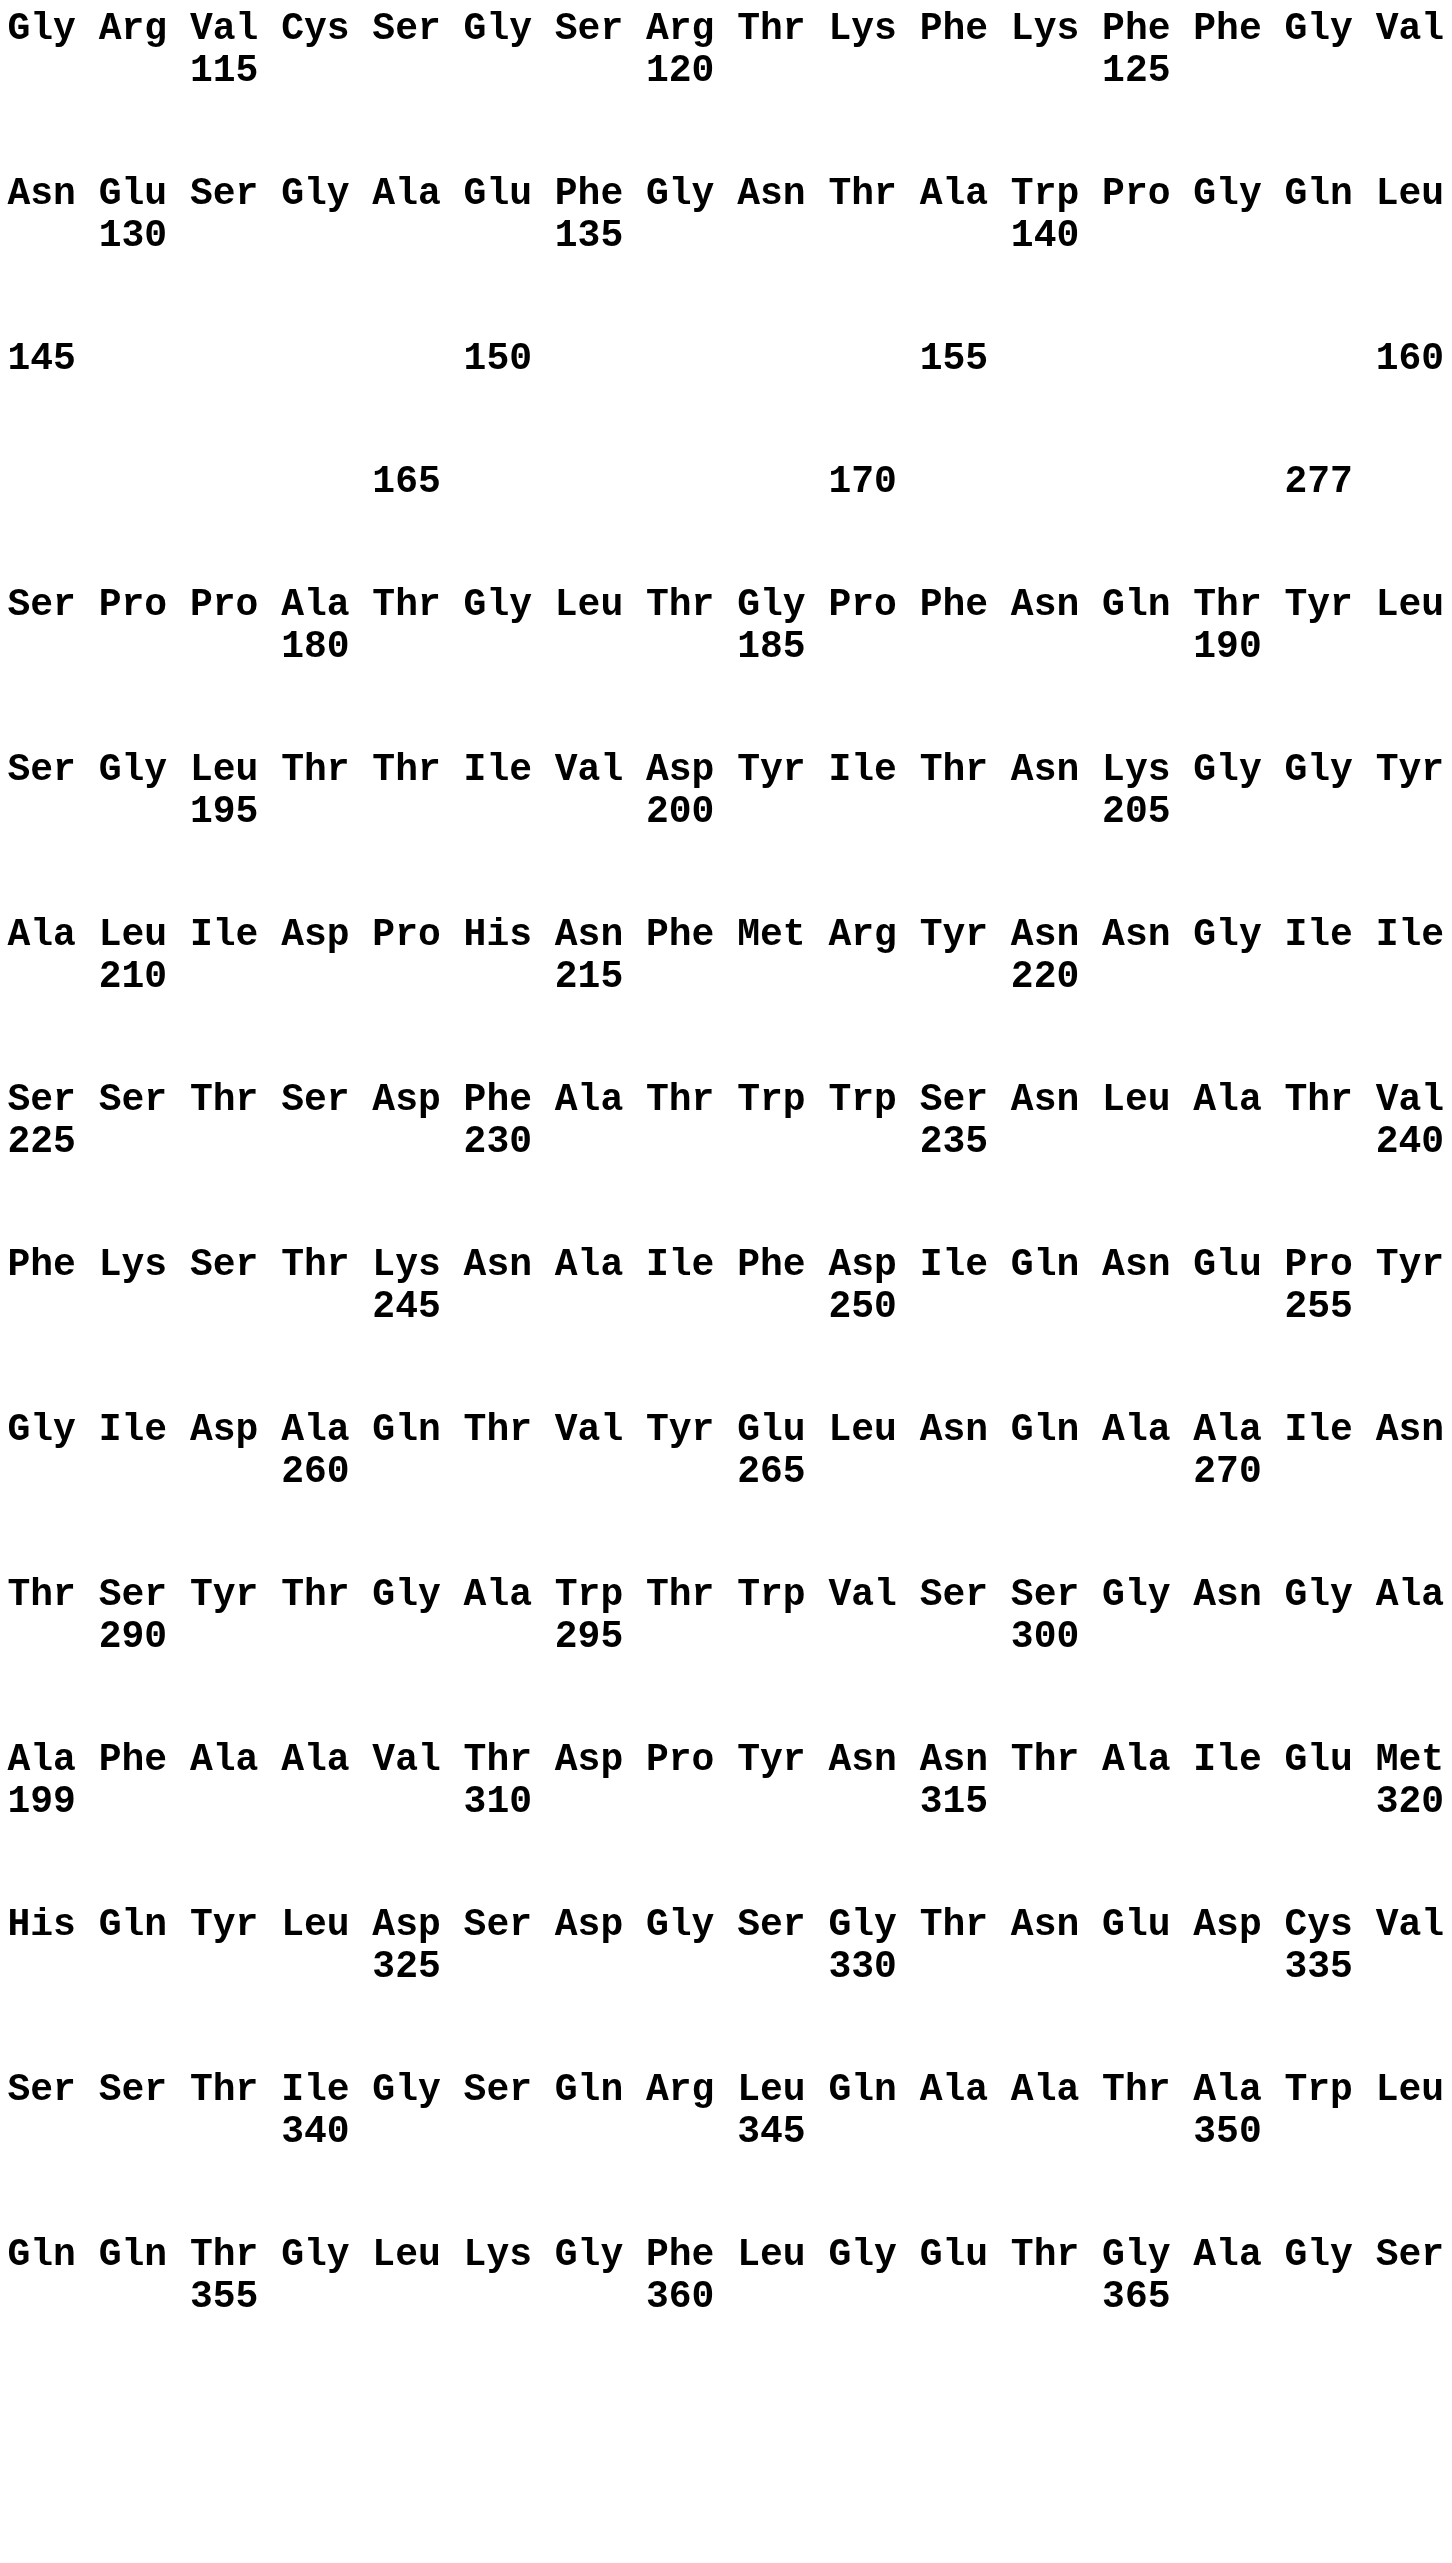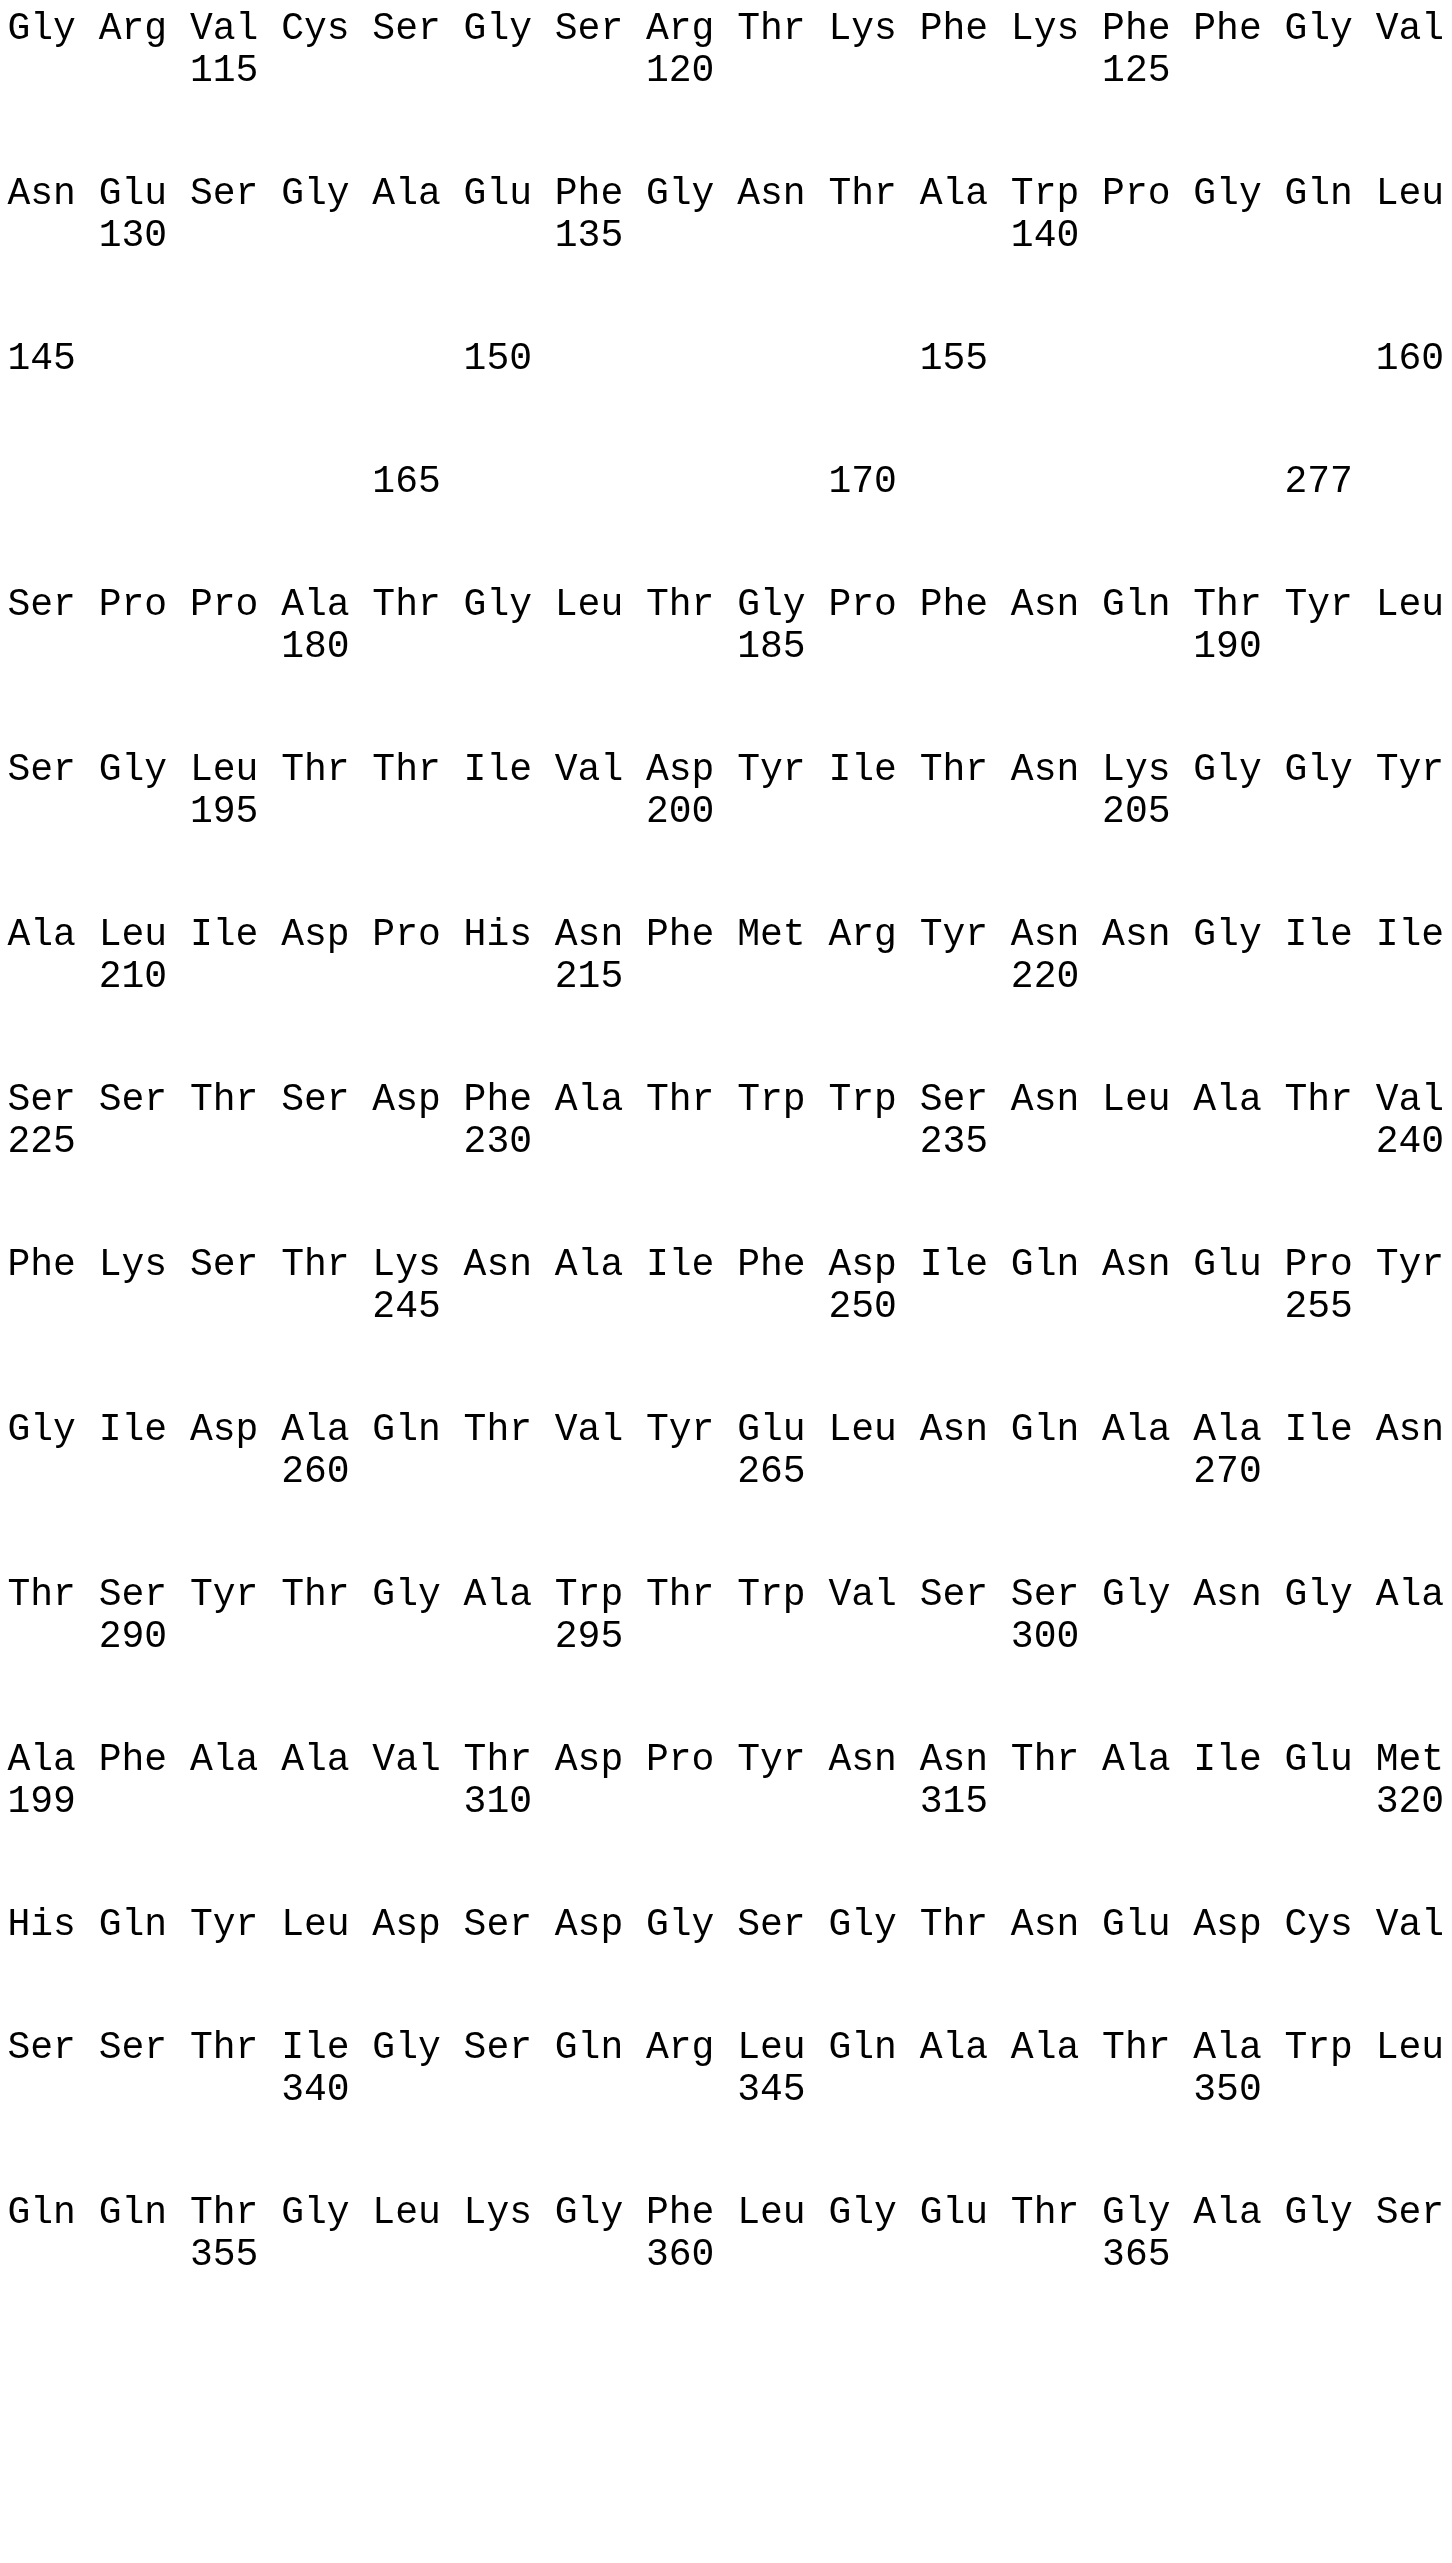--- a/index.html
+++ b/index.html
@@ -9,21 +9,21 @@
   }
   .page {
     width: 1452px;
     height: 2563px;
     box-sizing: border-box;
     background: #ffffff;
     color: #000000;
     padding: 7.5px 0 0 7.5px;
     overflow: hidden;
     font-family: "Liberation Mono", "DejaVu Sans Mono", monospace;
-    font-weight: 400;
+    font-weight: 700;
     font-size: 38px;
   }
   .seq-block {
     margin: 0 0 81px 0;
   }
   .seq-line {
     white-space: pre;
     line-height: 42px;
     height: 42px;
   }
@@ -74,20 +74,21 @@
       <div class="seq-block">
         <div class="seq-line">Thr Ser Tyr Thr Gly Ala Trp Thr Trp Val Ser Ser Gly Asn Gly Ala</div>
         <div class="seq-line">    290                 295                 300</div>
       </div>
       <div class="seq-block">
         <div class="seq-line">Ala Phe Ala Ala Val Thr Asp Pro Tyr Asn Asn Thr Ala Ile Glu Met</div>
         <div class="seq-line">199                 310                 315                 320</div>
       </div>
       <div class="seq-block">
         <div class="seq-line">His Gln Tyr Leu Asp Ser Asp Gly Ser Gly Thr Asn Glu Asp Cys Val</div>
+        <div class="seq-line">                325                 330                 335</div>
       </div>
       <div class="seq-block">
         <div class="seq-line">Ser Ser Thr Ile Gly Ser Gln Arg Leu Gln Ala Ala Thr Ala Trp Leu</div>
         <div class="seq-line">            340                 345                 350</div>
       </div>
       <div class="seq-block">
         <div class="seq-line">Gln Gln Thr Gly Leu Lys Gly Phe Leu Gly Glu Thr Gly Ala Gly Ser</div>
         <div class="seq-line">        355                 360                 365</div>
       </div>
     </div>

